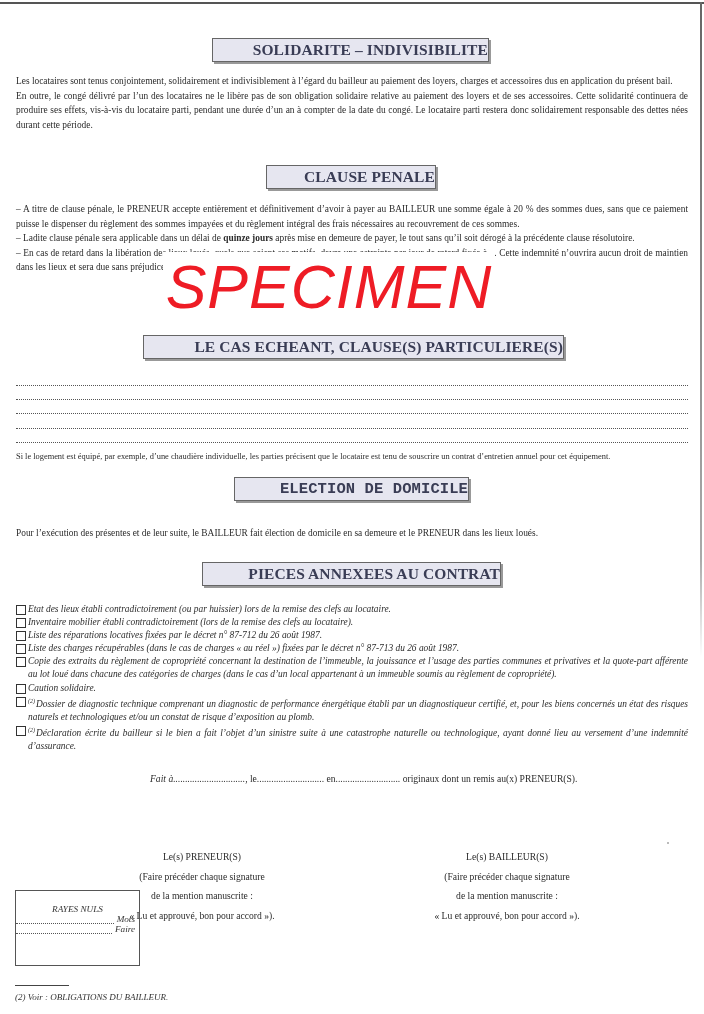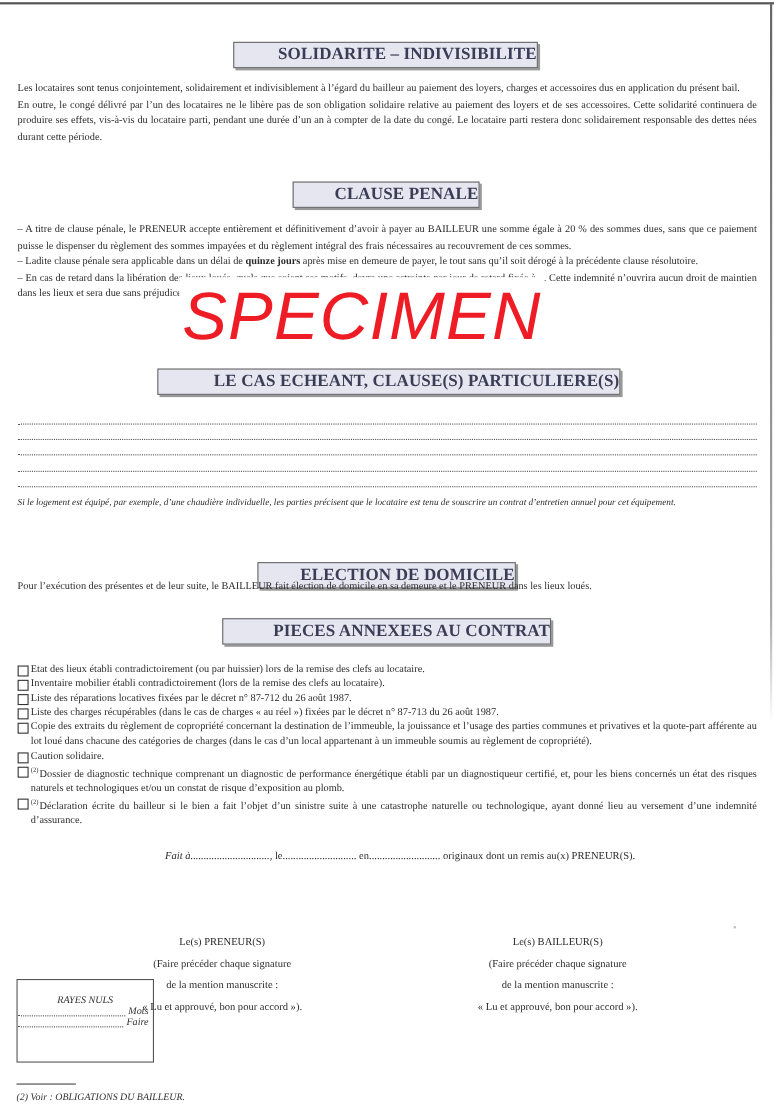--- a/index.html
+++ b/index.html
@@ -16,22 +16,22 @@
     font-family: "Liberation Serif", "DejaVu Serif", serif;
     font-weight: bold; color: #3a3d55; font-size: 15.5px; text-align: right;
     line-height: 22px; height: 22px; letter-spacing: 0.1px;
   }
   .para {
     position: absolute; left: 16px; width: 672px; font-size: 9.4px; line-height: 14.6px;
     text-align: justify; color: #2b2b2b;
   }
   .para p { margin: 0; }
   .dots { position: absolute; left: 16px; width: 672px; height: 1px; border-bottom: 1px dotted #555; }
-  .note { position: absolute; left: 16px; width: 680px; font-size: 8.4px; font-style: italic; color: #2b2b2b; white-space: nowrap; }
-  .annex { position: absolute; left: 16px; width: 672px; font-size: 9.4px; line-height: 13.1px; color: #2b2b2b; }
+  .note { position: absolute; left: 16px; width: 680px; font-size: 8.4px; color: #2b2b2b; white-space: nowrap; }
+  .annex { position: absolute; left: 16px; width: 672px; font-size: 9.4px; line-height: 13.1px; color: #2b2b2b; font-style: italic; }
   .annex-item { display: flex; text-align: justify; }
   .cb { display: inline-block; width: 8px; height: 8px; border: 1px solid #333; margin-top: 2px; margin-right: 2px; flex: 0 0 auto; }
   .annex-text { flex: 1; }
   .annex-text sup { font-size: 6px; vertical-align: 4px; margin-right: 1px; }
   .fait { position: absolute; left: 150px; top: 773px; font-size: 9.6px; color: #2b2b2b; white-space: nowrap; }
   .fait i { font-style: italic; font-family: Liberation Serif, serif; }
   .sig { position: absolute; top: 807px; width: 260px; text-align: center; font-size: 9.6px; line-height: 19.6px; color: #2b2b2b; margin-top: 40px; }
   .rayes { position: absolute; left: 15px; top: 890px; width: 123px; height: 74px; border: 1px solid #555; font-style: italic; font-size: 9.2px; color: #333; }
   .rayes .title { text-align: center; margin-top: 13px; }
   .rayes .row { display: flex; align-items: center; margin-top: 0; padding-right: 4px; }
@@ -67,21 +67,21 @@
 <div class="stamp">SPECIMEN</div>
 
 <div class="heading" style="left:143px; top:335px; width:419px;">LE CAS ECHEANT, CLAUSE(S) PARTICULIERE(S)</div>
 <div class="dots" style="top:384px;"></div>
 <div class="dots" style="top:398px;"></div>
 <div class="dots" style="top:412px;"></div>
 <div class="dots" style="top:427px;"></div>
 <div class="dots" style="top:441px;"></div>
 <div class="note" style="top:452px;">Si le logement est équipé, par exemple, d’une chaudière individuelle, les parties précisent que le locataire est tenu de souscrire un contrat d’entretien annuel pour cet équipement.</div>
 
-<div class="heading" style="left:234px; top:511px; width:233px;">ELECTION DE DOMICILE</div>
+<div class="heading" style="left:234px; top:477px; width:233px;font-family:Liberation Mono, monospace;">ELECTION DE DOMICILE</div>
 <div class="para" style="top:526px;">Pour l’exécution des présentes et de leur suite, le BAILLEUR fait élection de domicile en sa demeure et le PRENEUR dans les lieux loués.</div>
 
 <div class="heading" style="left:202px; top:562px; width:297px;">PIECES ANNEXEES AU CONTRAT</div>
 <div class="annex" style="top:603px;">
   <div class="annex-item">
       <span class="cb"></span>
       <span class="annex-text">Etat des lieux établi contradictoirement (ou par huissier) lors de la remise des clefs au locataire.</span>
     </div>
   <div class="annex-item">
       <span class="cb"></span>

